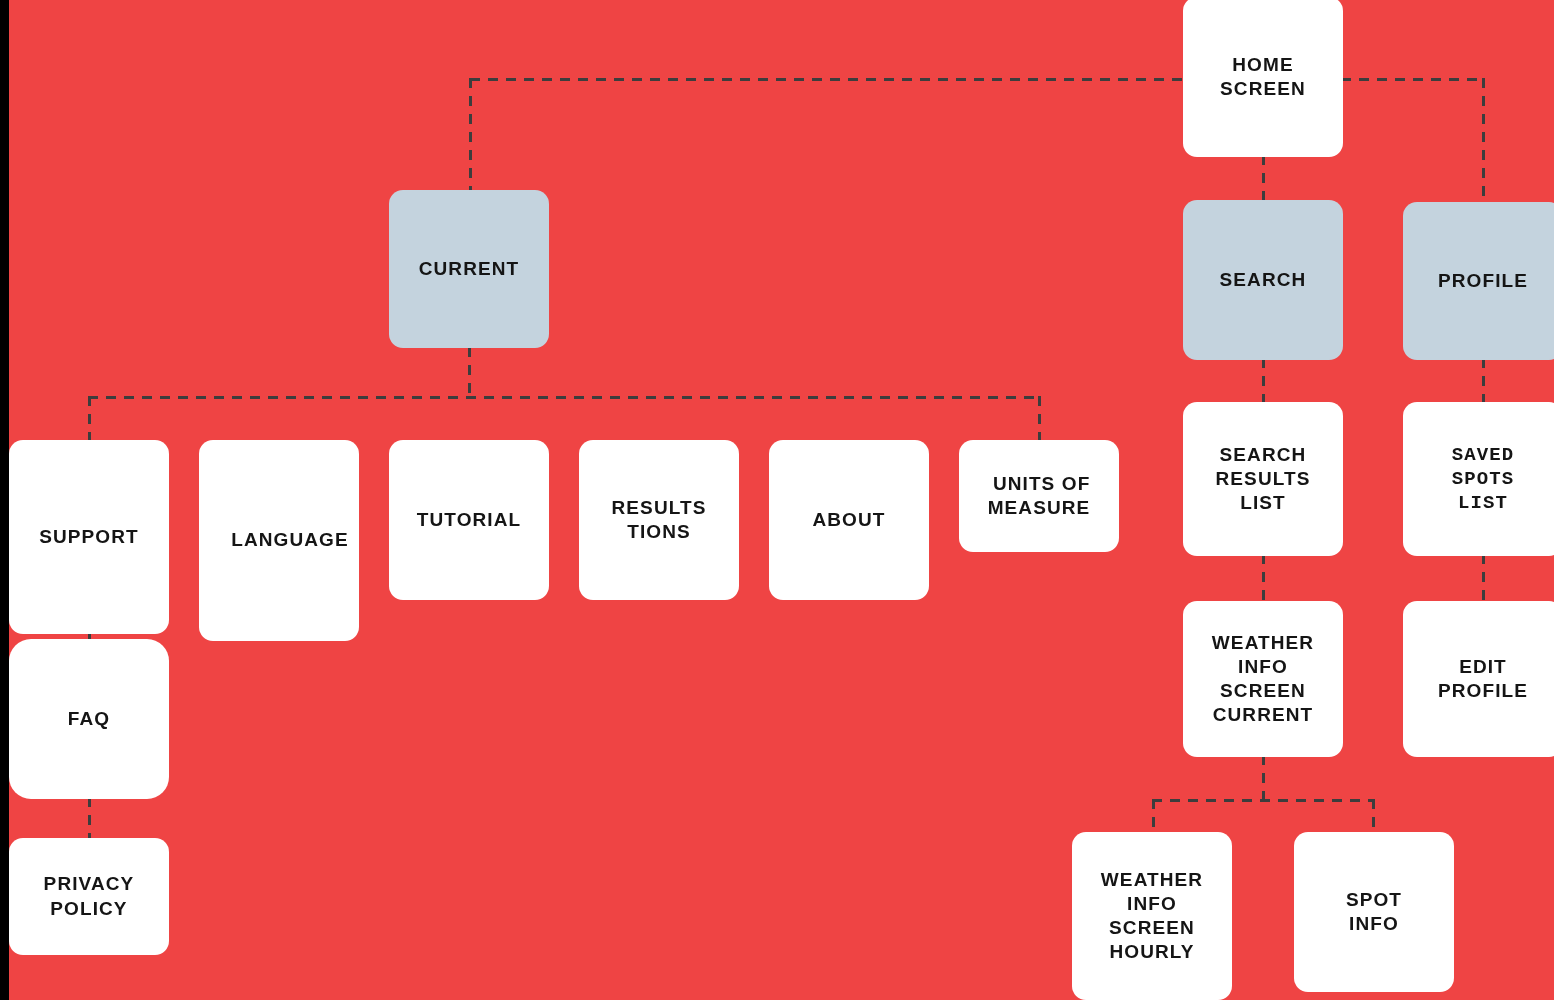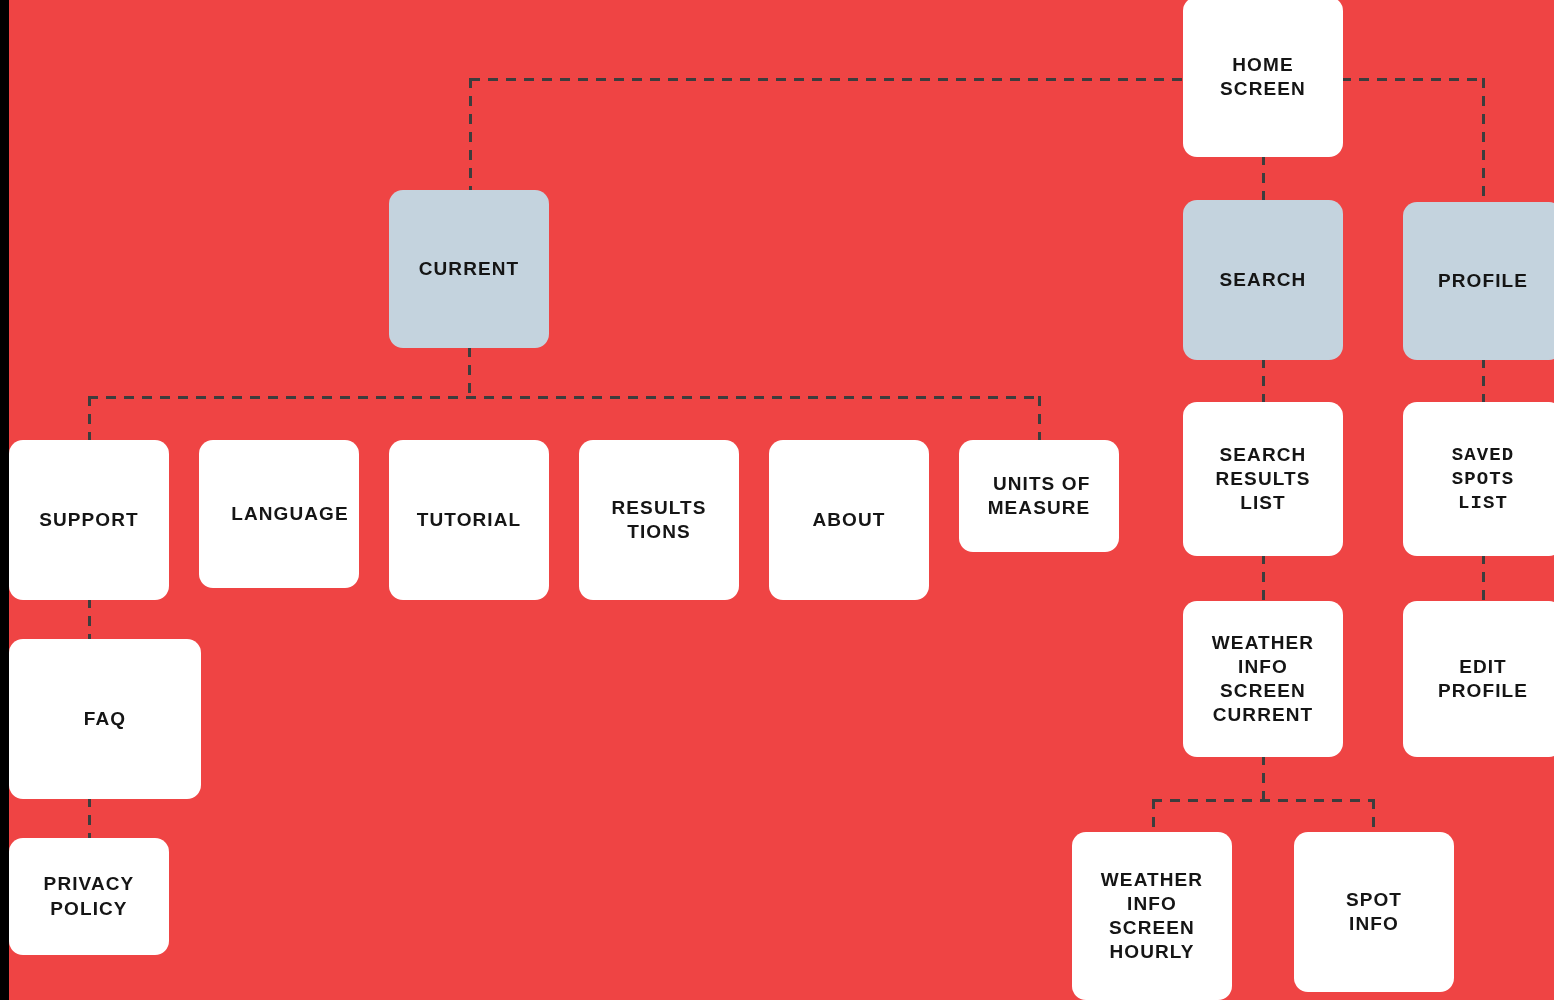--- a/index.html
+++ b/index.html
@@ -80,41 +80,41 @@
       <div class="conn v" style="left: 1363px; top: 799px; height: 36px;"></div>
       <div class="conn v" style="left: 1473px; top: 358px; height: 48px;"></div>
       <div class="conn v" style="left: 1473px; top: 554px; height: 50px;"></div>
     </div>
   <div id="node-layer">
       <div class="node" style="left: 1174px; top: -3px; width: 160px; height: 160px;">HOME
 SCREEN</div>
       <div class="node accent" style="left: 380px; top: 190px; width: 160px; height: 158px;">CURRENT</div>
       <div class="node accent" style="left: 1174px; top: 200px; width: 160px; height: 160px;">SEARCH</div>
       <div class="node accent" style="left: 1394px; top: 202px; width: 160px; height: 158px;">PROFILE</div>
-      <div class="node" style="left: 0px; top: 440px; width: 160px; height: 160px;">SUPPORT</div>
-      <div class="node" style="left: 190px; top: 440px; width: 160px; height: 148px; padding-left: 32px;">LANGUAGE</div>
+      <div class="node" style="left: 0px; top: 440px; width: 160px; height: 194px;">SUPPORT</div>
+      <div class="node" style="left: 190px; top: 440px; width: 160px; height: 201px; padding-left: 32px;">LANGUAGE</div>
       <div class="node" style="left: 380px; top: 440px; width: 160px; height: 160px;">TUTORIAL</div>
       <div class="node" style="left: 570px; top: 440px; width: 160px; height: 160px;">RESULTS
 TIONS</div>
       <div class="node" style="left: 760px; top: 440px; width: 160px; height: 160px;">ABOUT</div>
       <div class="node" style="left: 950px; top: 440px; width: 160px; height: 112px; text-align: right;">UNITS OF
 MEASURE</div>
       <div class="node" style="left: 1174px; top: 402px; width: 160px; height: 154px;">SEARCH
 RESULTS
 LIST</div>
       <div class="node" style="left: 1394px; top: 402px; width: 160px; height: 154px; font-family: Liberation Mono, monospace;">SAVED
 SPOTS
 LIST</div>
       <div class="node" style="left: 1174px; top: 601px; width: 160px; height: 156px;">WEATHER
 INFO
 SCREEN
 CURRENT</div>
       <div class="node" style="left: 1394px; top: 601px; width: 160px; height: 156px;">EDIT
 PROFILE</div>
-      <div class="node" style="left: 0px; top: 639px; width: 192px; height: 160px;">FAQ</div>
+      <div class="node" style="left: 0px; top: 639px; width: 160px; height: 160px; border-radius: 22px;">FAQ</div>
       <div class="node" style="left: 1063px; top: 832px; width: 160px; height: 168px;">WEATHER
 INFO
 SCREEN
 HOURLY</div>
       <div class="node" style="left: 1285px; top: 832px; width: 160px; height: 160px;">SPOT
 INFO</div>
       <div class="node" style="left: 0px; top: 838px; width: 160px; height: 117px;">PRIVACY
 POLICY</div>
     </div>
 </div>

